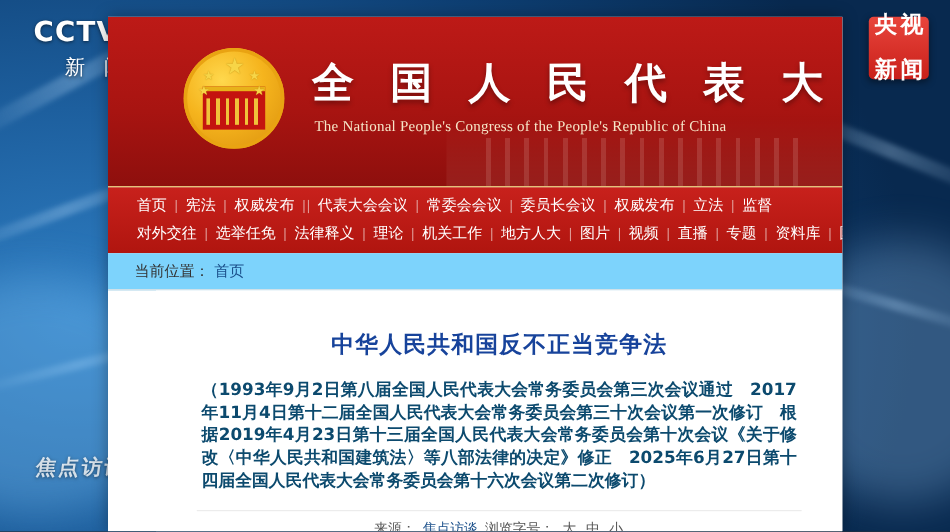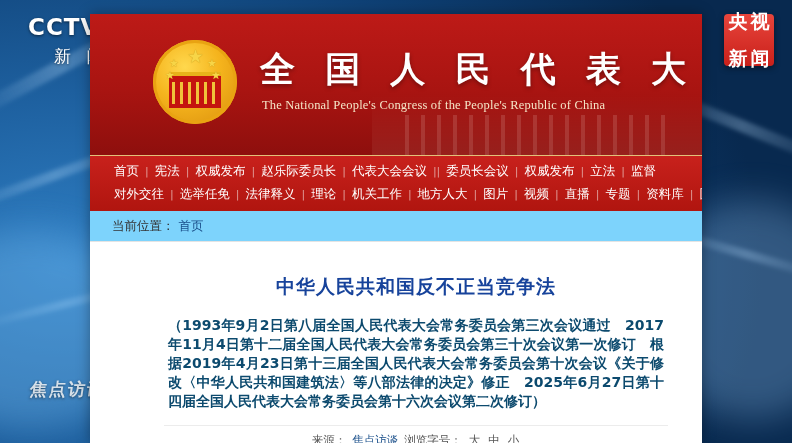--- a/index.html
+++ b/index.html
@@ -341,24 +341,24 @@
     </div>
 
     <div id="np-nav">
       <div class="nav-row">
         <span class="nav-item">首页</span>
         <span class="nav-sep">|</span>
         <span class="nav-item">宪法</span>
         <span class="nav-sep">|</span>
         <span class="nav-item">权威发布</span>
         <span class="nav-sep">|</span>
-        <span class="nav-item">赵乐际委员长</span>
         <span class="nav-sep">|</span>
         <span class="nav-item">代表大会会议</span>
         <span class="nav-sep">|</span>
+        <span class="nav-item">常委会会议</span>
         <span class="nav-sep">|</span>
         <span class="nav-item">委员长会议</span>
         <span class="nav-sep">|</span>
         <span class="nav-item">权威发布</span>
         <span class="nav-sep">|</span>
         <span class="nav-item">立法</span>
         <span class="nav-sep">|</span>
         <span class="nav-item">监督</span>
 
       </div>

